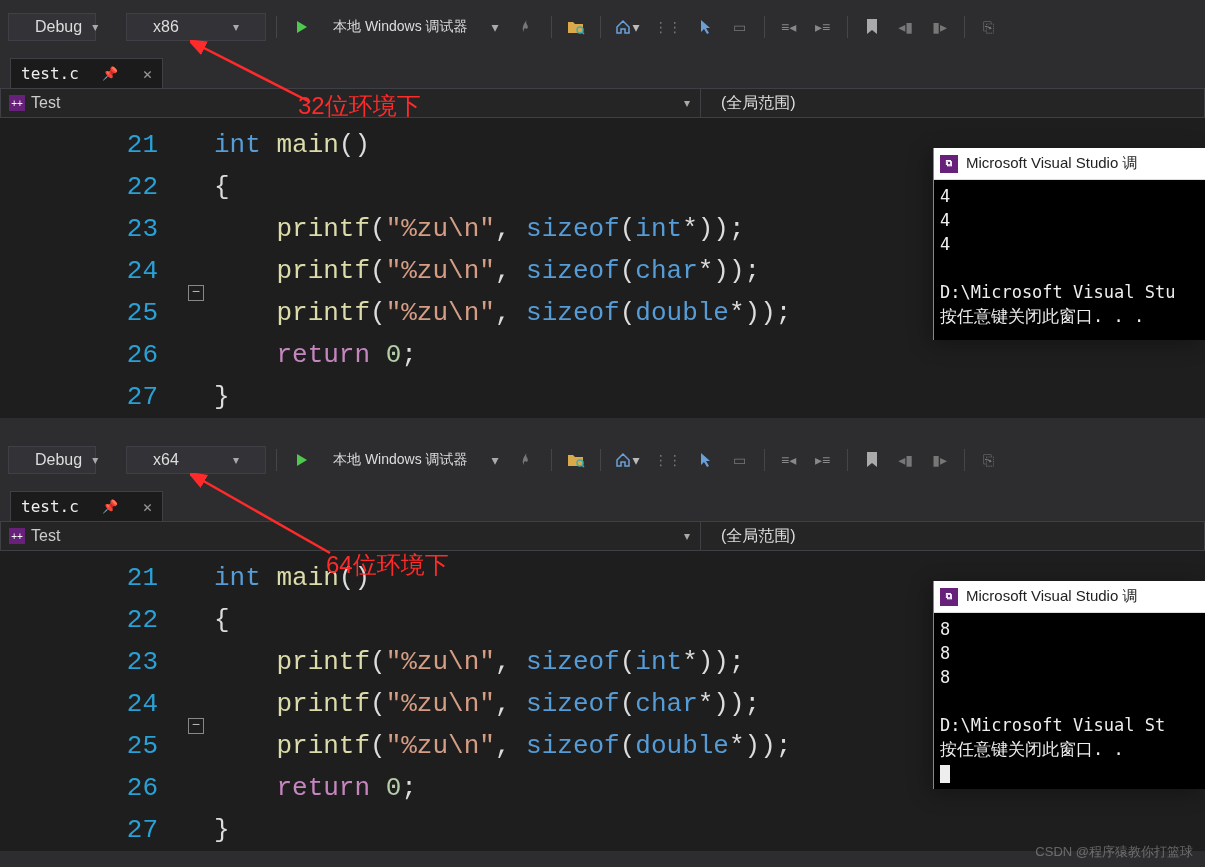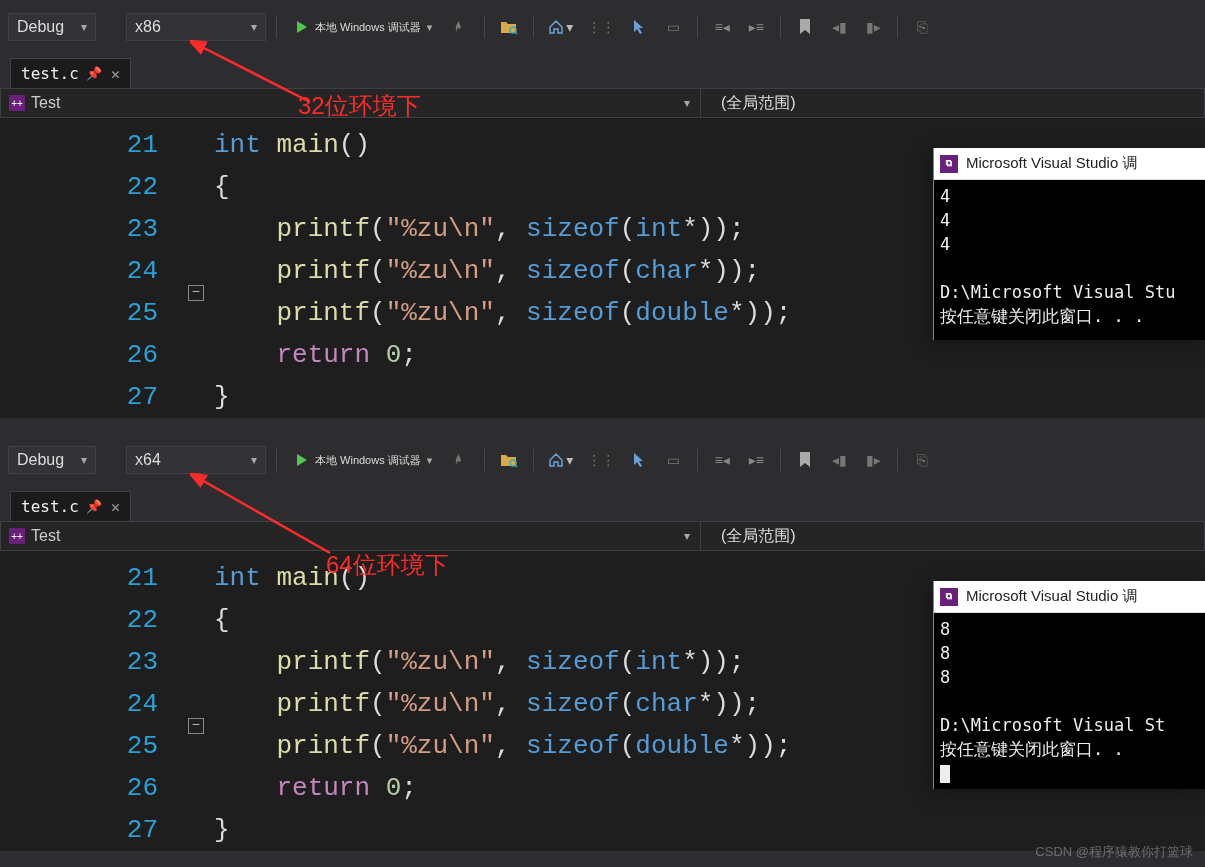--- a/index.html
+++ b/index.html
@@ -24,61 +24,61 @@
     gap: 6px;
     background: #2d2d30;
   }
   .dd {
     display: flex;
     align-items: center;
     justify-content: space-between;
     background: #333337;
     border: 1px solid #3f3f46;
     height: 28px;
-    padding: 0 8px;
+    padding: 0 26px;
     color: #ddd;
     font-size: 16px;
   }
   .dd .chev { margin-left: 10px; color: #aaa; font-size: 12px; }
   .dd.config { width: 88px; }
   .dd.platform { width: 140px; margin-left: 24px; }
 
   .tb-btn {
     display: flex;
     align-items: center;
     justify-content: center;
     height: 28px;
     min-width: 28px;
     padding: 0 4px;
     color: #bbb;
   }
   .tb-sep { width: 1px; height: 22px; background: #46464a; margin: 0 4px; }
   .runbtn {
     display: flex;
     align-items: center;
-    gap: 6px;
+    gap: 24px;
     height: 28px;
     padding: 0 8px;
     color: #ddd;
-    font-size: 11px;
+    font-size: 14px;
   }
   .runbtn svg { flex-shrink: 0; }
 
   
   .tabbar {
     height: 34px;
     display: flex;
     align-items: flex-end;
     padding-left: 10px;
     background: #2d2d30;
   }
   .tab {
     display: flex;
     align-items: center;
-    gap: 8px;
+    gap: 24px;
     height: 30px;
     padding: 0 10px;
     background: #1b1b1c;
     border-top: 1px solid #3f3f46;
     border-left: 1px solid #3f3f46;
     border-right: 1px solid #3f3f46;
     color: #eee;
     font-size: 16px;
     font-family: Consolas, monospace;
   }

